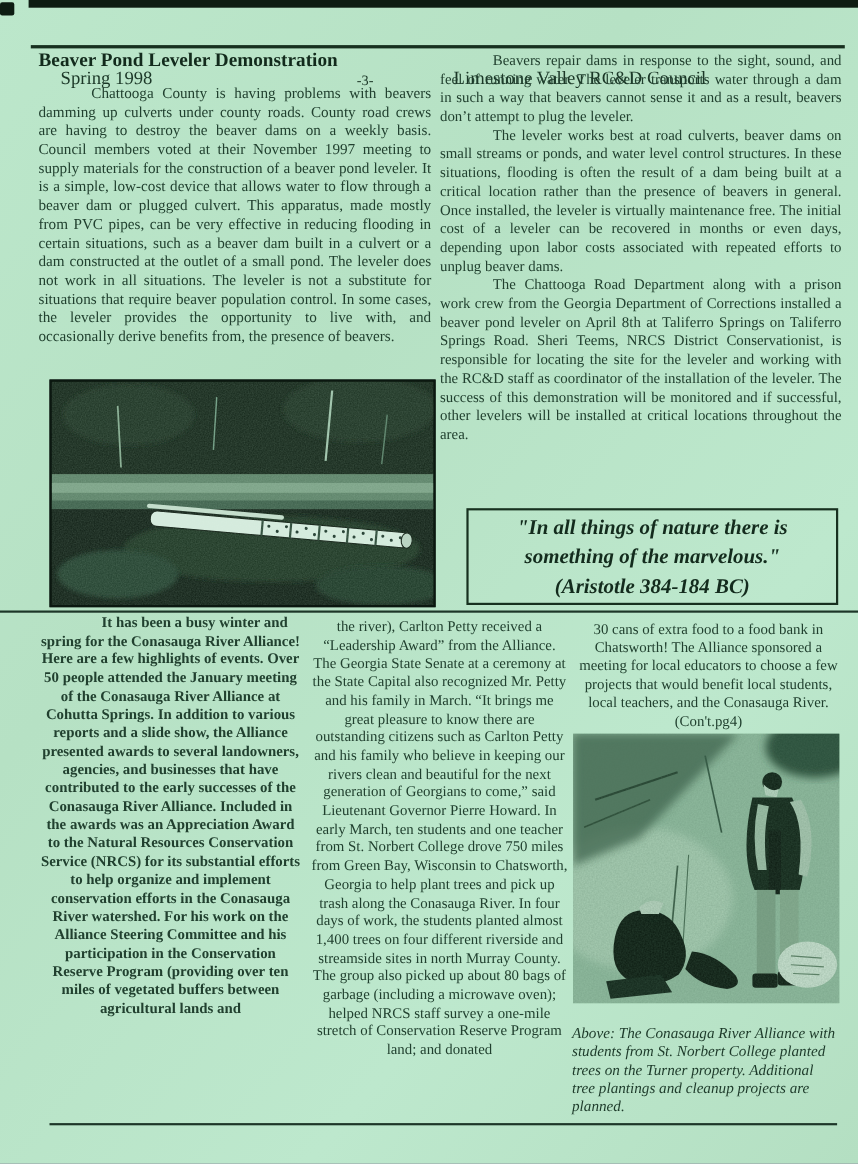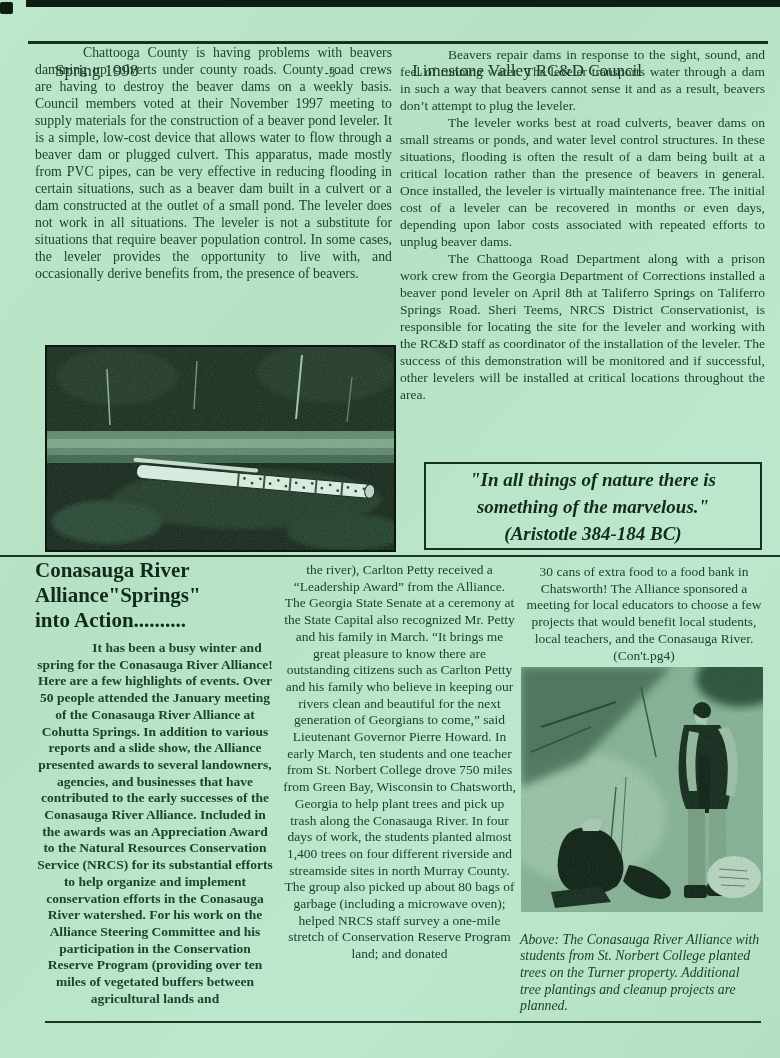--- a/index.html
+++ b/index.html
@@ -55,20 +55,21 @@
   <div class="scan-corner-mark"></div>
 
   <div class="header">
     <span class="season">Spring 1998</span>
     <span class="pagenum">-3-</span>
     <span class="org">Limestone Valley RC&amp;D Council</span>
   </div>
   <div class="header-rule"></div>
 
   <section class="col-tl">
+    <h1 class="article-title">Beaver Pond Leveler Demonstration</h1>
     <p class="body-p">Chattooga County is having problems with beavers damming up culverts under county roads. County road crews are having to destroy the beaver dams on a weekly basis. Council members voted at their November 1997 meeting to supply materials for the construction of a beaver pond leveler. It is a simple, low-cost device that allows water to flow through a beaver dam or plugged culvert. This apparatus, made mostly from PVC pipes, can be very effective in reducing flooding in certain situations, such as a beaver dam built in a culvert or a dam constructed at the outlet of a small pond. The leveler does not work in all situations. The leveler is not a substitute for situations that require beaver population control. In some cases, the leveler provides the opportunity to live with, and occasionally derive benefits from, the presence of beavers.</p>
   </section>
 
   <figure class="photo1">
     <svg width="347" height="203" viewBox="0 0 347 203">
       <defs>
         <filter id="g1">
             <feTurbulence type="fractalNoise" baseFrequency="0.85" numOctaves="2"></feTurbulence>
           <feColorMatrix type="matrix" values="0 0 0 0 0.55  0 0 0 0 0.78  0 0 0 0 0.62  0 0 0 0.20 0"></feColorMatrix>
           </filter>
@@ -130,25 +131,20 @@
 
   <div class="quote-box">
     <div>"In all things of nature there is</div>
     <div>something of the marvelous."</div>
     <div>(Aristotle 384-184 BC)</div>
   </div>
 
   <div class="section-rule"></div>
 
   <section class="col-b1">
-    <h2 class="conasauga-title">
-      <div>Conasauga River</div>
-      <div>Alliance"Springs"</div>
-      <div>into Action..........</div>
-    </h2>
     <p class="body-sm indent-sm">It has been a busy winter and spring for the Conasauga River Alliance! Here are a few highlights of events. Over 50 people attended the January meeting of the Conasauga River Alliance at Cohutta Springs. In addition to various reports and a slide show, the Alliance presented awards to several landowners, agencies, and businesses that have contributed to the early successes of the Conasauga River Alliance. Included in the awards was an Appreciation Award to the Natural Resources Conservation Service (NRCS) for its substantial efforts to help organize and implement conservation efforts in the Conasauga River watershed. For his work on the Alliance Steering Committee and his participation in the Conservation Reserve Program (providing over ten miles of vegetated buffers between agricultural lands and</p>
   </section>
 
   <section class="col-b2">
     <p class="body-sm">the river), Carlton Petty received a “Leadership Award” from the Alliance. The Georgia State Senate at a ceremony at the State Capital also recognized Mr. Petty and his family in March. “It brings me great pleasure to know there are outstanding citizens such as Carlton Petty and his family who believe in keeping our rivers clean and beautiful for the next generation of Georgians to come,” said Lieutenant Governor Pierre Howard. In early March, ten students and one teacher from St. Norbert College drove 750 miles from Green Bay, Wisconsin to Chatsworth, Georgia to help plant trees and pick up trash along the Conasauga River. In four days of work, the students planted almost 1,400 trees on four different riverside and streamside sites in north Murray County. The group also picked up about 80 bags of garbage (including a microwave oven); helped NRCS staff survey a one-mile stretch of Conservation Reserve Program land; and donated</p>
   </section>
 
   <section class="col-b3">
     <p class="body-sm">30 cans of extra food to a food bank in Chatsworth! The Alliance sponsored a meeting for local educators to choose a few projects that would benefit local students, local teachers, and the Conasauga River. (Con't.pg4)</p>
   </section>

